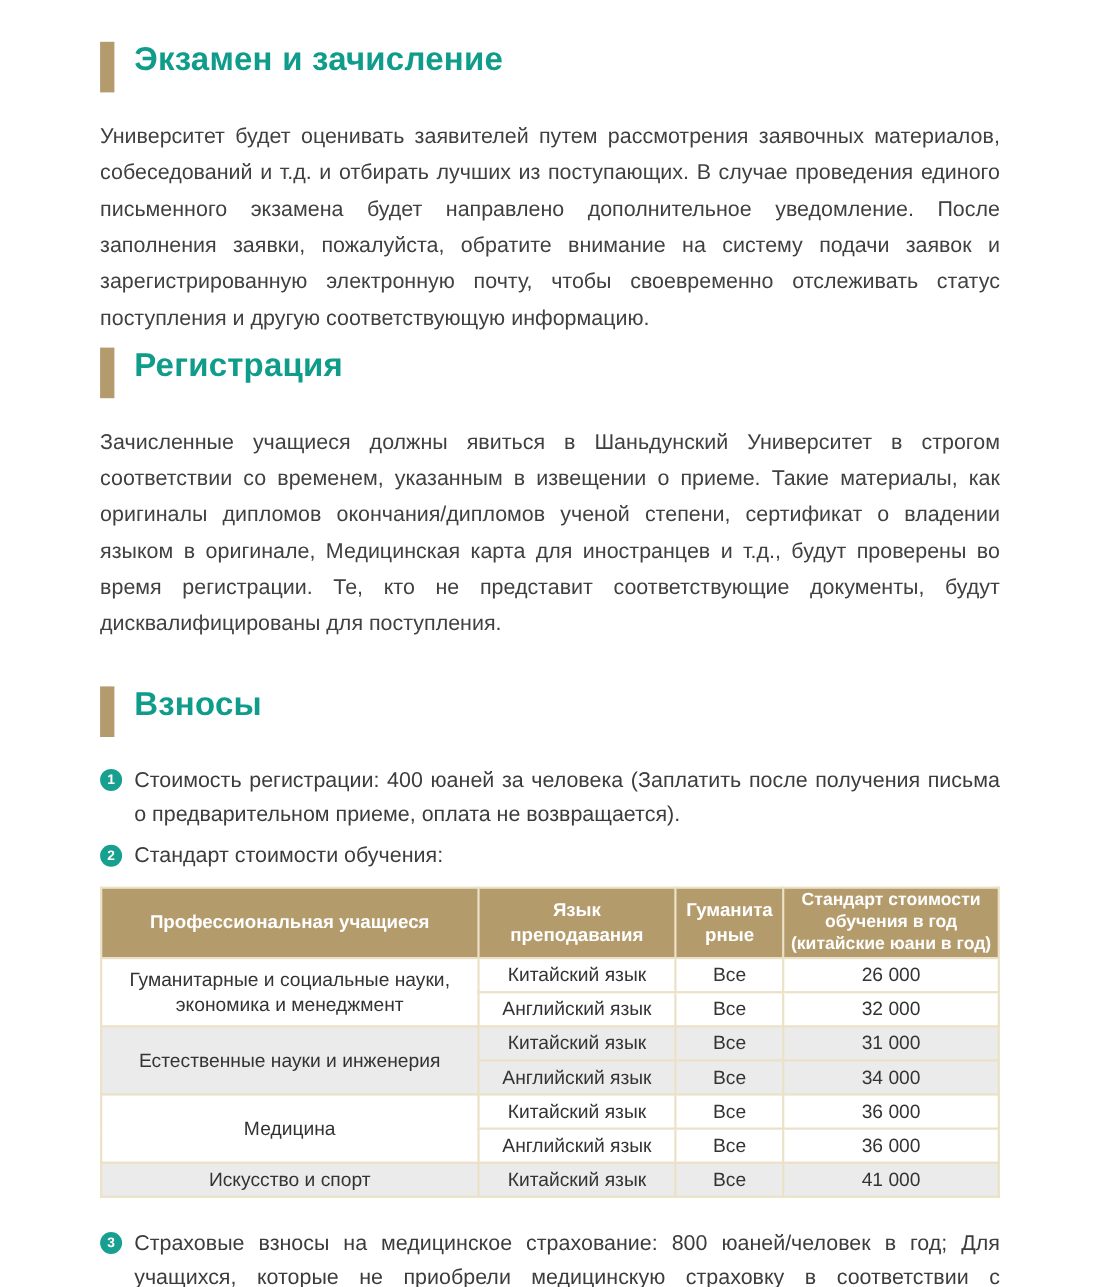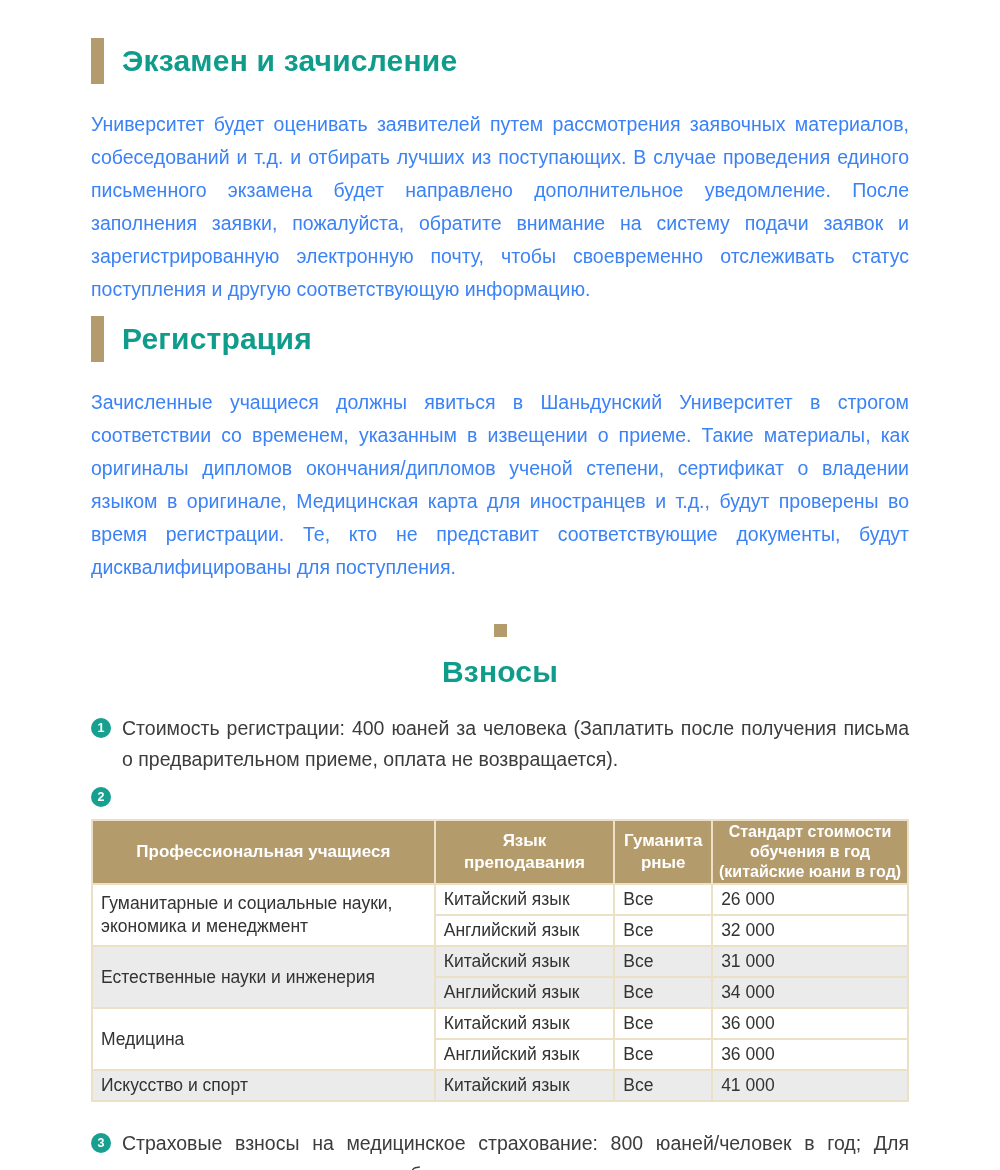--- a/index.html
+++ b/index.html
@@ -5,32 +5,32 @@
   html,body{margin:0;padding:0;background:#ffffff;}
   body{
     width:1000px;height:1170px;
     font-family:"Liberation Sans","DejaVu Sans",sans-serif;
     color:#3a3a3a;
     -webkit-font-smoothing:antialiased;
   }
   .page{box-sizing:border-box;width:1000px;padding:38px 91px 20px;}
 
   
-  .section-heading{display:flex;align-items:center;gap:18px;margin:0 0 24px;}
+  .section-heading{display:flex;gap:18px;margin:0 0 24px;}
   .section-heading .bar{width:13px;height:46px;background:#b49b6d;flex:0 0 13px;}
   .section-heading h1{
     margin:0;font-size:30px;font-weight:700;color:#0f9c8b;letter-spacing:.2px;
   }
   .mt1{margin-top:0;}
   .mt2{}
-  .mt3{margin-top:40px;flex-direction:column;}
+  .mt3{margin-top:40px;}
 
   
   p.body-text{
-    margin:0 0 10px;font-size:19.5px;line-height:33px;text-align:justify;color:#3b82f6;
+    margin:0 0 10px;font-size:19.5px;line-height:33px;text-align:justify;color:#404040;
   }
 
   
   .fee-item{display:flex;align-items:flex-start;gap:11px;margin:0 0 7px;}
   .badge{
     flex:0 0 20px;width:20px;height:20px;border-radius:50%;
     background:#17a090;color:#ffffff;font-size:12.5px;font-weight:700;
     display:flex;align-items:center;justify-content:center;margin-top:5px;
   }
   .fee-text{font-size:19.5px;line-height:31px;text-align:justify;color:#3c3c3c;}
@@ -41,21 +41,21 @@
     border:2px solid #ece1c7;
   }
   table.tuition th{
     background:#b49b6c;color:#ffffff;font-weight:700;
     font-size:17px;line-height:1.3;text-align:center;
     padding:9px 6px;border:2px solid #ece1c7;
   }
   table.tuition th.small{font-size:16px;line-height:1.25;padding:0 4px;}
   table.tuition th.spec{word-break:break-all;width:12%;}
   table.tuition td{
-    font-size:17.5px;color:#333333;
+    font-size:17.5px;color:#333333;text-align:center;
     padding:3px 8px;border:2px solid #ece1c7;line-height:23px;background:#ffffff;
   }
   tr.shaded td{background:#ebebeb;}
   .col-cat{width:42%;}
   .col-lang{width:22%;}
   .col-spec{width:12%;}
   .col-price{width:24%;}
 </style>
 </head>
 <body>
@@ -79,20 +79,21 @@
     <h1>Взносы</h1>
   </div>
 
   <div class="fee-item">
     <span class="badge">1</span>
     <span class="fee-text">Стоимость регистрации: 400 юаней за человека (Заплатить после получения письма о предварительном приеме, оплата не возвращается).</span>
   </div>
 
   <div class="fee-item">
     <span class="badge">2</span>
+    <span class="fee-text">Стандарт стоимости обучения:</span>
   </div>
 
   <table class="tuition">
     <colgroup>
       <col class="col-cat">
         <col class="col-lang">
         <col class="col-spec">
         <col class="col-price">
     </colgroup>
     <thead>

